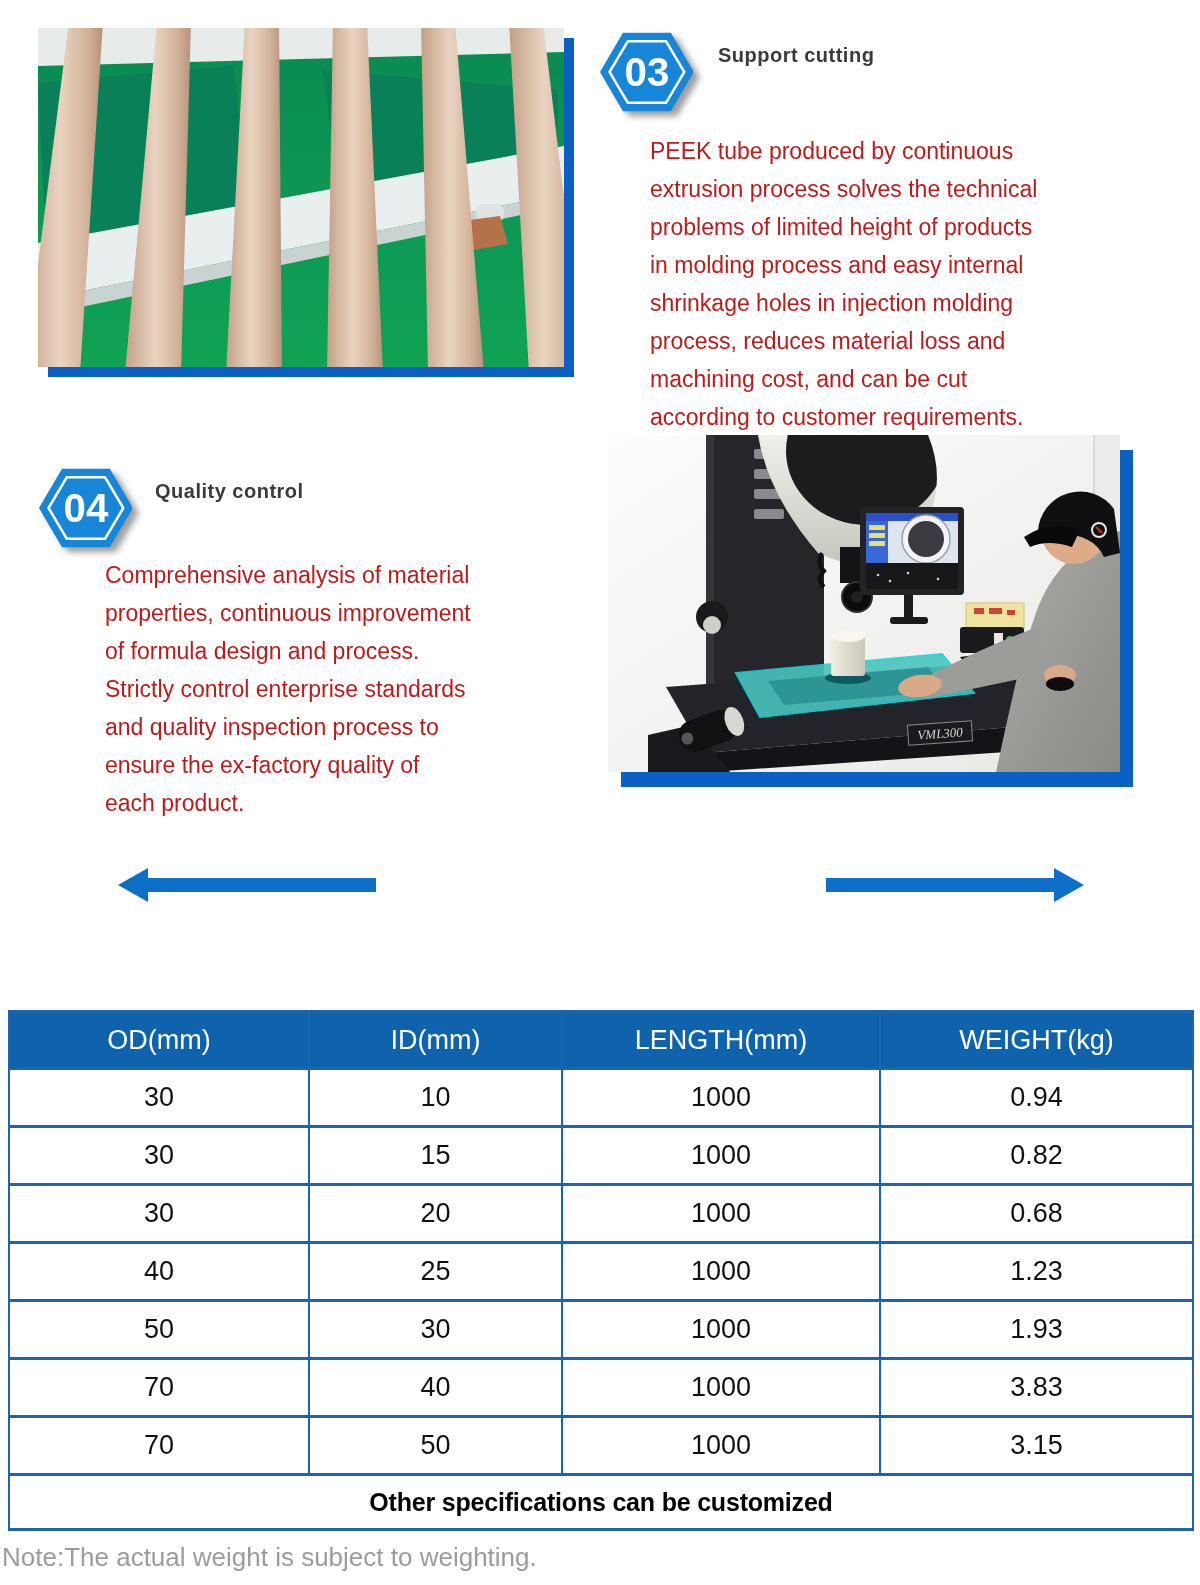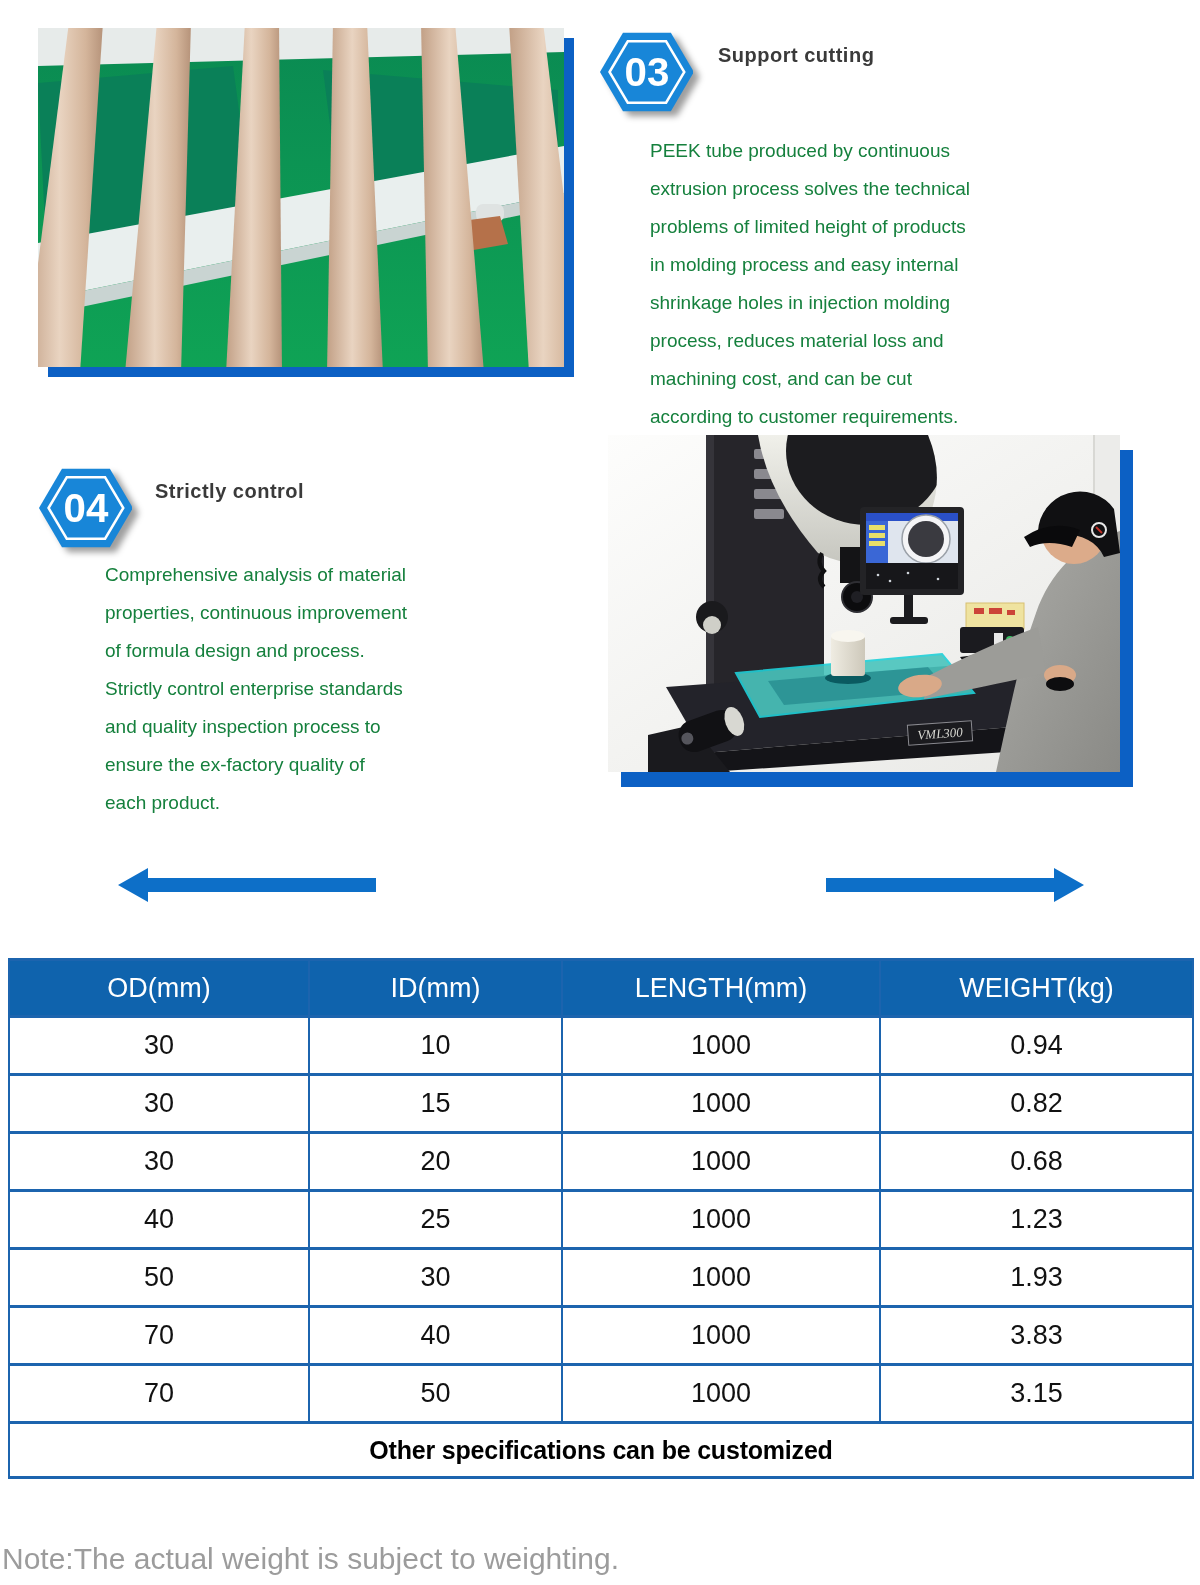--- a/index.html
+++ b/index.html
@@ -8,39 +8,39 @@
   .abs{position:absolute;}
 
   
   .photo{position:absolute;display:block;}
   .photo-tubes{left:38px;top:28px;width:526px;height:339px;box-shadow:10px 10px 0 #0c60c4;}
   .photo-machine{left:608px;top:435px;width:512px;height:337px;box-shadow:13px 15px 0 #0c60c4;}
 
   
   .badge{width:96px;height:92px;filter:drop-shadow(6px 5px 3px rgba(0,0,0,.38));}
   .step-title{font-size:20px;font-weight:bold;color:#3a3a3a;letter-spacing:.5px;}
-  .step-desc{font-size:19px;line-height:38px;color:#15803d;white-space:pre-line;}
+  .step-desc{font-size:23px;line-height:38px;color:#b91c1c;white-space:pre-line;}
 
   
   .banner-box{left:372px;top:842px;width:460px;height:85px;background:#fff;
       border:3px solid #0d6fc8;border-radius:26px;box-sizing:border-box;
       display:flex;align-items:center;justify-content:center;z-index:2;}
   .banner-text{font-style:italic;font-weight:bold;font-variant:small-caps;
       font-size:31px;color:#0d6fc8;letter-spacing:1px;}
 
   
-  table.spec{position:absolute;left:8px;top:958px;width:1184px;border-collapse:collapse;
+  table.spec{position:absolute;left:8px;top:1010px;width:1184px;border-collapse:collapse;
       table-layout:fixed;padding-left:38px;}
   table.spec th, table.spec td{border:2px solid #1c64ae;border-top-width:3px;border-bottom-width:3px;
       text-align:center;vertical-align:middle;}
   table.spec th{background:#0f63ad;color:#ffffff;font-weight:normal;font-size:27px;height:52px;}
   table.spec td{color:#111;font-size:27px;height:53px;background:#fff;}
   table.spec tfoot td{font-size:25px;font-weight:600;letter-spacing:-.2px;height:50px;color:#000;}
 
-  .note{left:2px;top:1542px;font-size:30px;color:#9c9c9c;}
+  .note{left:2px;top:1542px;font-size:26px;color:#9c9c9c;}
 </style>
 </head>
 <body>
 
 <div id="page">
 
   <svg class="photo photo-tubes" viewBox="0 0 526 339" preserveAspectRatio="none">
     <defs>
       <linearGradient id="gFloor" x1="0" y1="0" x2="0" y2="1">
         <stop offset="0" stop-color="#0a8a52"></stop>
@@ -84,21 +84,21 @@
 shrinkage holes in injection molding
 process, reduces material loss and
 machining cost, and can be cut
 according to customer requirements.</div>
 
   <svg class="badge abs" style="left:36px;top:462px;" viewBox="0 0 100 96">
     <polygon points="3,48 27,7 77,7 101,48 77,89 27,89" fill="#1886d8"></polygon>
     <polygon points="13,48 32,16 72,16 91,48 72,80 32,80" fill="none" stroke="#ffffff" stroke-width="2.6"></polygon>
     <text x="52" y="63" text-anchor="middle" font-size="42" font-weight="bold" fill="#ffffff" font-family="Liberation Sans, sans-serif">04</text>
   </svg>
-  <div class="abs step-title" style="left:155px;top:480px;">Strictly control</div>
+  <div class="abs step-title" style="left:155px;top:480px;">Quality control</div>
   <div class="abs step-desc" style="left:105px;top:556px;width:505px;">Comprehensive analysis of material
 properties, continuous improvement
 of formula design and process.
 Strictly control enterprise standards
 and quality inspection process to
 ensure the ex-factory quality of
 each product.</div>
 
   <svg class="photo photo-machine" viewBox="0 0 512 337" preserveAspectRatio="none">
     <defs>

